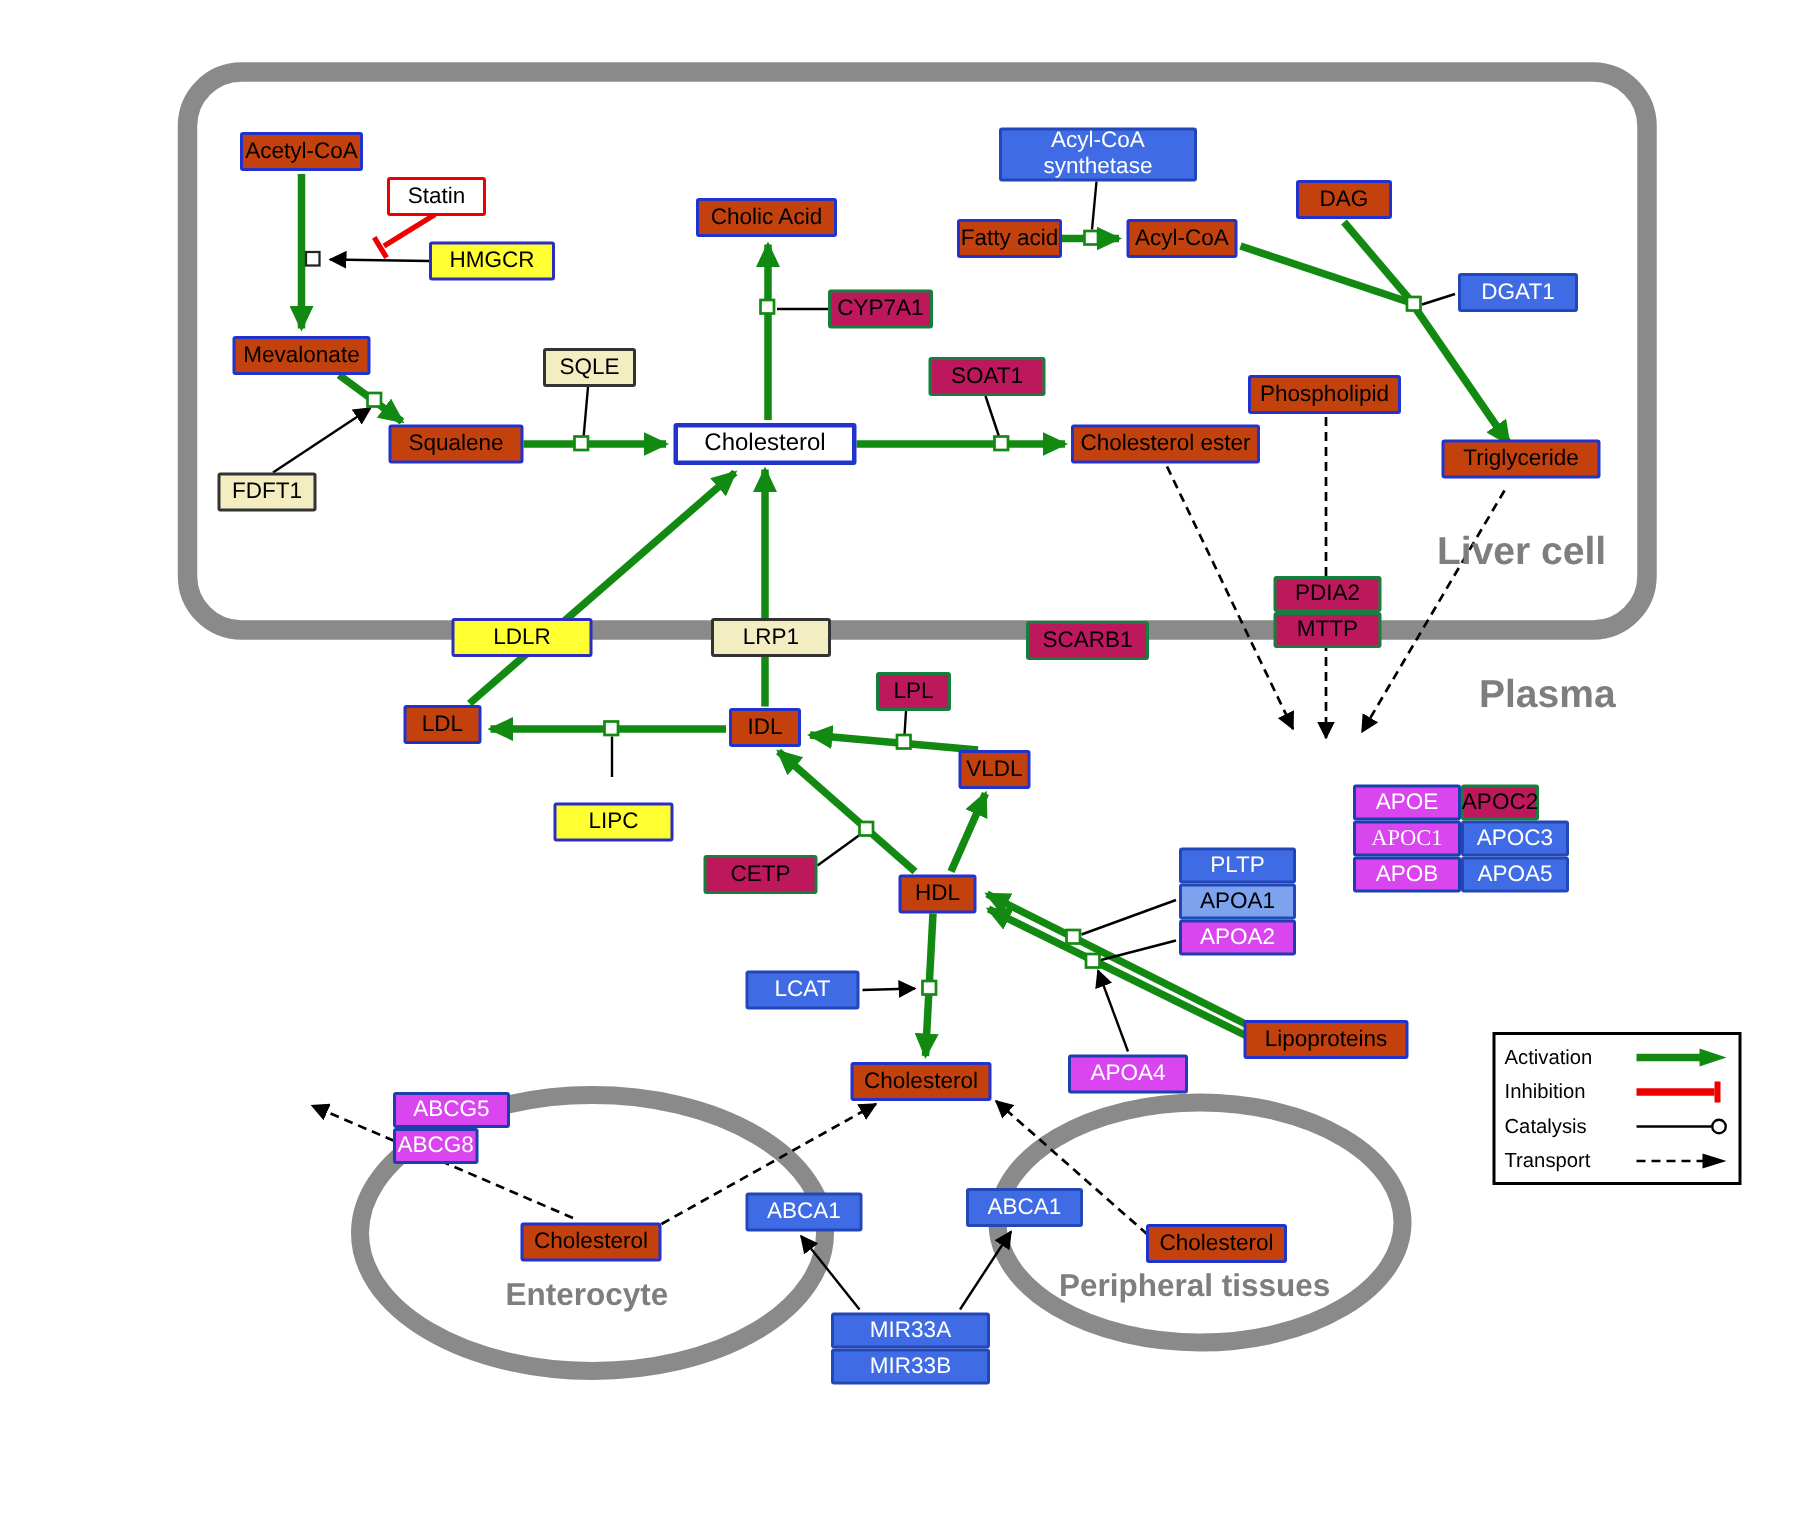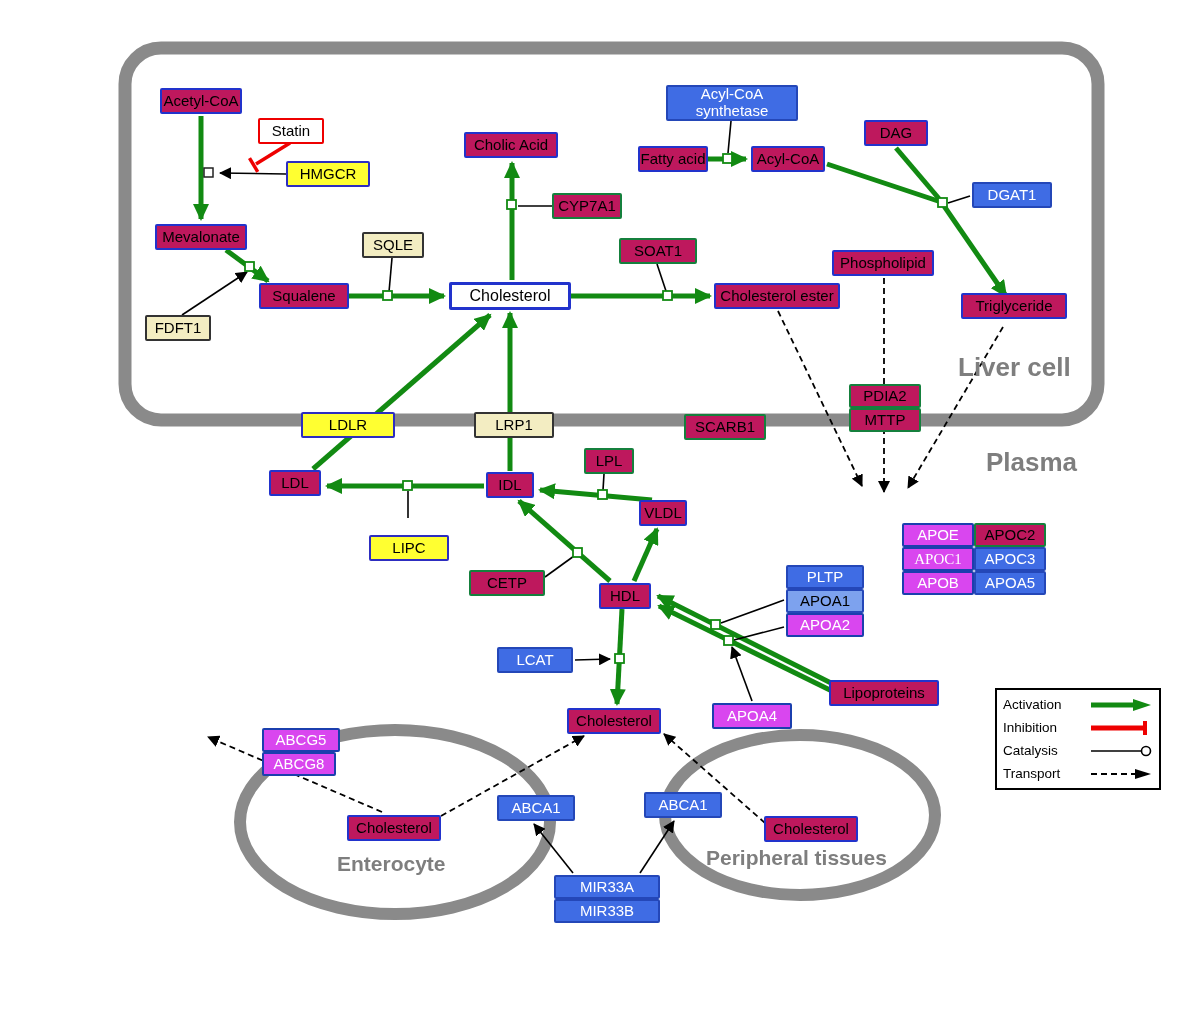--- a/index.html
+++ b/index.html
@@ -13,21 +13,21 @@
   .blk{stroke:#000000;stroke-width:1.6;fill:none;}
   .red{stroke:#ee0000;stroke-width:3.5;fill:none;}
   .dsh{stroke:#000000;stroke-width:1.8;fill:none;stroke-dasharray:6 4;}
   .jsq{fill:#ffffff;stroke:#128a12;stroke-width:1.8;}
   .jsqk{fill:#ffffff;stroke:#222222;stroke-width:1.5;}
 
   
   .node{position:absolute;display:flex;align-items:center;justify-content:center;
         text-align:center;font-size:15px;line-height:1.12;box-sizing:border-box;
         border-radius:2px;white-space:pre-line;color:#000;}
-  .metabolite{background:#be185d;border:2px solid #2233cc;}
+  .metabolite{background:#c2410c;border:2px solid #2233cc;}
   .metabolite-main{background:#ffffff;border:3px solid #2233cc;font-size:16px;}
   .drug{background:#ffffff;border:2.5px solid #ee0000;}
   .gene-yellow{background:#ffff31;border:2px solid #2d2dc0;}
   .gene-paleyellow{background:#f3edc2;border:2px solid #333333;}
   .gene-dark{background:#d946ef;color:#ffffff;border:2px solid #1b3fae;}
   .gene-mid{background:#3f6ce4;color:#ffffff;border:2px solid #2447b8;}
   .gene-soft{background:#7da2ee;color:#000000;border:2px solid #2447b8;}
   .gene-light{background:#be185d;color:#000000;border:2px solid #15803d;}
 
   .comp-label{position:absolute;color:#7e7e7e;font-weight:bold;}
@@ -206,27 +206,27 @@
       <div class="node gene-light" style="left: 469px; top: 570px; width: 76px; height: 26px;">CETP</div>
       <div class="node metabolite" style="left: 599px; top: 583px; width: 52px; height: 26px;">HDL</div>
       <div class="node gene-mid" style="left: 497px; top: 647px; width: 76px; height: 26px;">LCAT</div>
       <div class="node metabolite" style="left: 567px; top: 708px; width: 94px; height: 26px;">Cholesterol</div>
       <div class="node gene-mid" style="left: 786px; top: 565px; width: 78px; height: 24px;">PLTP</div>
       <div class="node gene-soft" style="left: 786px; top: 589px; width: 78px; height: 24px;">APOA1</div>
       <div class="node gene-dark" style="left: 786px; top: 613px; width: 78px; height: 24px;">APOA2</div>
       <div class="node gene-dark" style="left: 712px; top: 703px; width: 80px; height: 26px;">APOA4</div>
       <div class="node metabolite" style="left: 829px; top: 680px; width: 110px; height: 26px;">Lipoproteins</div>
       <div class="node gene-dark" style="left: 902px; top: 523px; width: 72px; height: 24px;">APOE</div>
-      <div class="node gene-light" style="left: 974px; top: 523px; width: 72px; height: 24px;">APOC2</div>
+      <div class="node gene-light" style="left: 974px; top: 523px; width: 52px; height: 24px;">APOC2</div>
       <div class="node gene-dark" style="left: 902px; top: 547px; width: 72px; height: 24px; font-family: Liberation Serif, serif;">APOC1</div>
       <div class="node gene-mid" style="left: 974px; top: 547px; width: 72px; height: 24px;">APOC3</div>
       <div class="node gene-dark" style="left: 902px; top: 571px; width: 72px; height: 24px;">APOB</div>
       <div class="node gene-mid" style="left: 974px; top: 571px; width: 72px; height: 24px;">APOA5</div>
       <div class="node gene-dark" style="left: 262px; top: 728px; width: 78px; height: 24px;">ABCG5</div>
-      <div class="node gene-dark" style="left: 262px; top: 752px; width: 74px; height: 24px;">ABCG8</div>
+      <div class="node gene-dark" style="left: 262px; top: 752px; width: 57px; height: 24px;">ABCG8</div>
       <div class="node metabolite" style="left: 347px; top: 815px; width: 94px; height: 26px;">Cholesterol</div>
       <div class="node gene-mid" style="left: 497px; top: 795px; width: 78px; height: 26px;">ABCA1</div>
       <div class="node gene-mid" style="left: 644px; top: 792px; width: 78px; height: 26px;">ABCA1</div>
       <div class="node metabolite" style="left: 764px; top: 816px; width: 94px; height: 26px;">Cholesterol</div>
       <div class="node gene-mid" style="left: 554px; top: 875px; width: 106px; height: 24px;">MIR33A</div>
       <div class="node gene-mid" style="left: 554px; top: 899px; width: 106px; height: 24px;">MIR33B</div>
     </div>
 
 </div>
 

